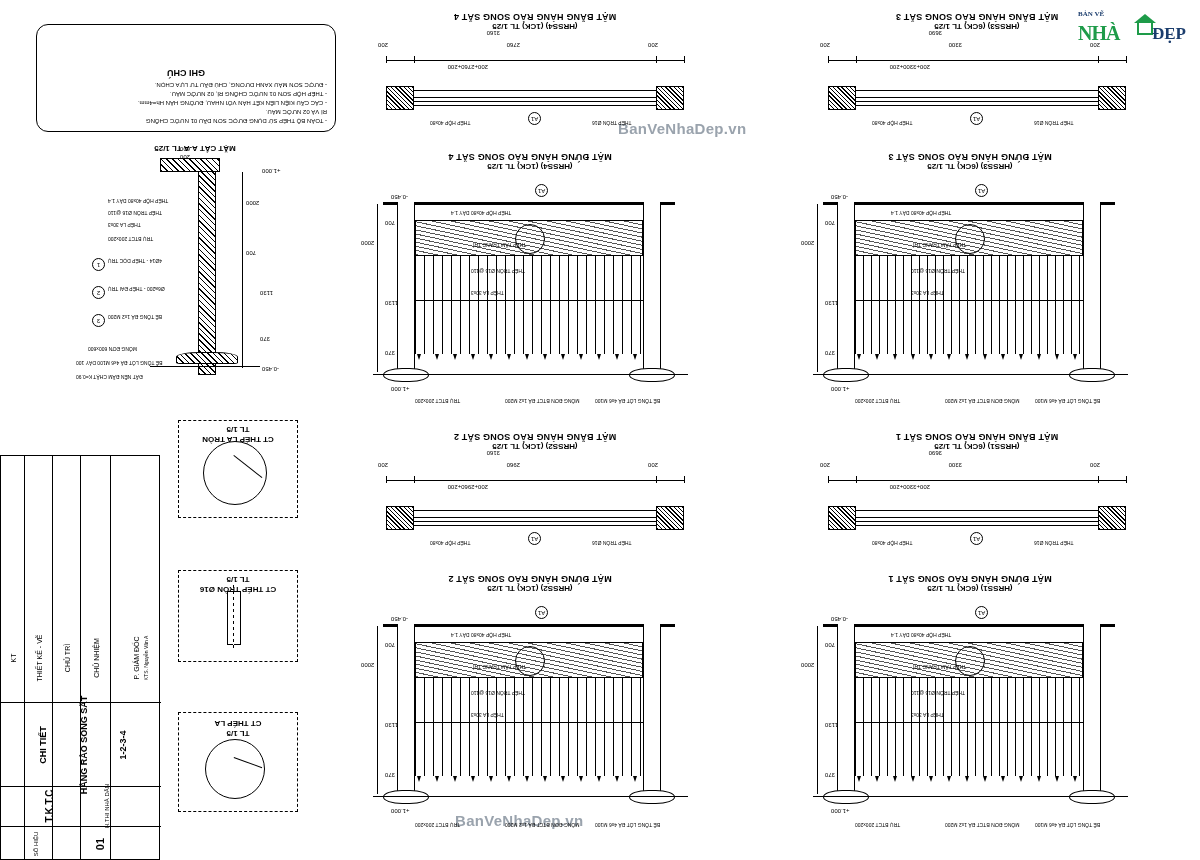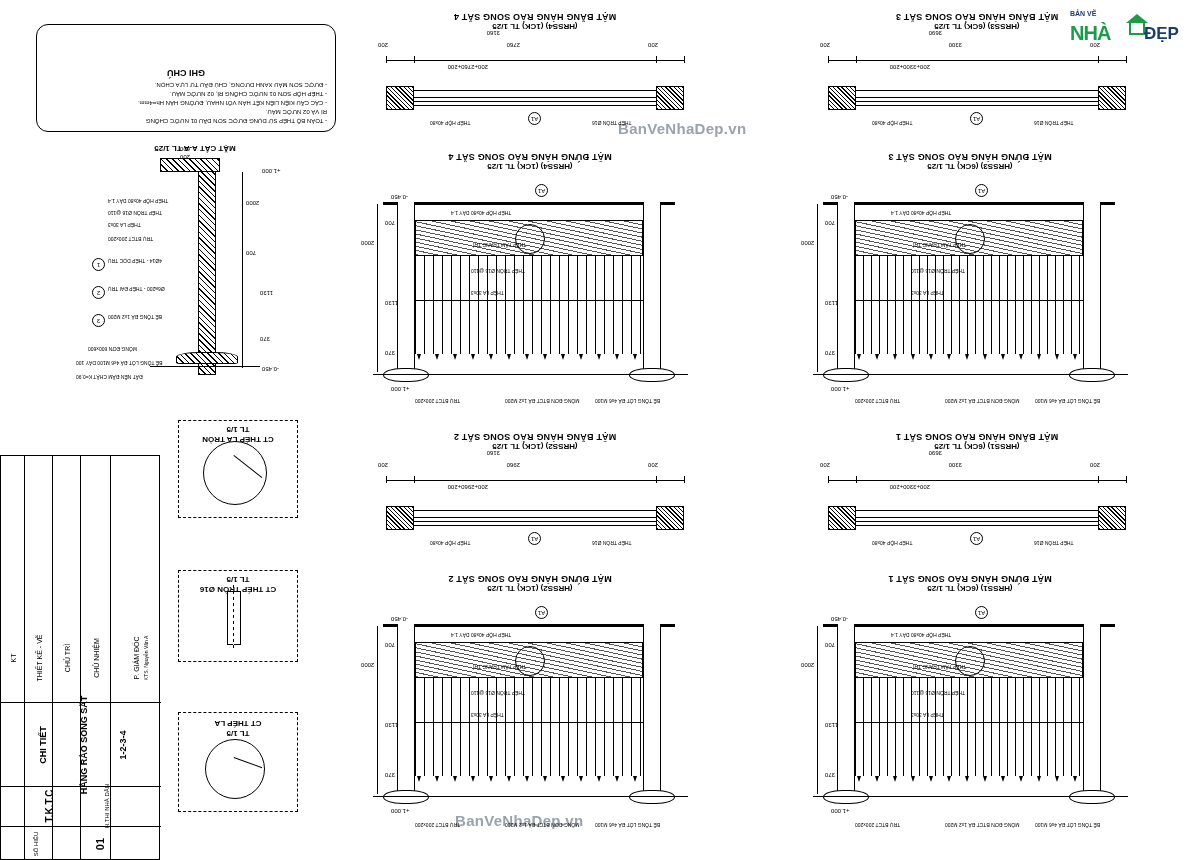--- a/index.html
+++ b/index.html
@@ -58,21 +58,21 @@
 
   
   #titleblock{position:absolute;left:0;top:455px;width:160px;height:405px;border:1px solid #000;box-sizing:border-box;}
   #titleblock .tcell{position:absolute;top:0;bottom:0;border-right:1px solid #000;box-sizing:border-box;}
   .vtxt{position:absolute;left:50%;top:50%;transform:translate(-50%,-50%) rotate(-90deg);white-space:nowrap;font-size:7px;text-align:center;}
   .vtxtb{position:absolute;left:50%;top:50%;transform:translate(-50%,-50%) rotate(-90deg);white-space:nowrap;font-size:9px;font-weight:bold;text-align:center;}
 
   
   #wm1{position:absolute;left:618px;top:120px;font-size:15px;color:#9aa3ad;font-weight:bold;letter-spacing:.3px;}
   #wm2{position:absolute;left:455px;top:812px;font-size:15px;color:#9aa3ad;font-weight:bold;letter-spacing:.3px;}
-  #logo{position:absolute;right:12px;top:8px;width:118px;height:40px;}
+  #logo{position:absolute;right:4px;top:8px;width:118px;height:40px;font-family:Liberation Serif, serif;}
   #logo .lg1{position:absolute;left:0;top:2px;font-size:7px;font-weight:bold;color:#1b3d6d;line-height:8px;}
   #logo .lg2{position:absolute;left:0;top:14px;font-size:20px;font-weight:bold;color:#1e9b49;letter-spacing:-1px;}
   #logo .lg3{position:absolute;left:74px;top:16px;font-size:17px;font-weight:bold;color:#1b3d6d;}
   #logo .house{position:absolute;left:56px;top:6px;width:22px;height:22px;}
   #logo .house .roof{position:absolute;left:0;top:0;width:0;height:0;border-left:11px solid transparent;border-right:11px solid transparent;border-bottom:9px solid #1e9b49;}
   #logo .house .body{position:absolute;left:3px;top:9px;width:16px;height:12px;border:2px solid #1e9b49;border-top:none;box-sizing:border-box;}
 </style>
 </head>
 <body>
 

